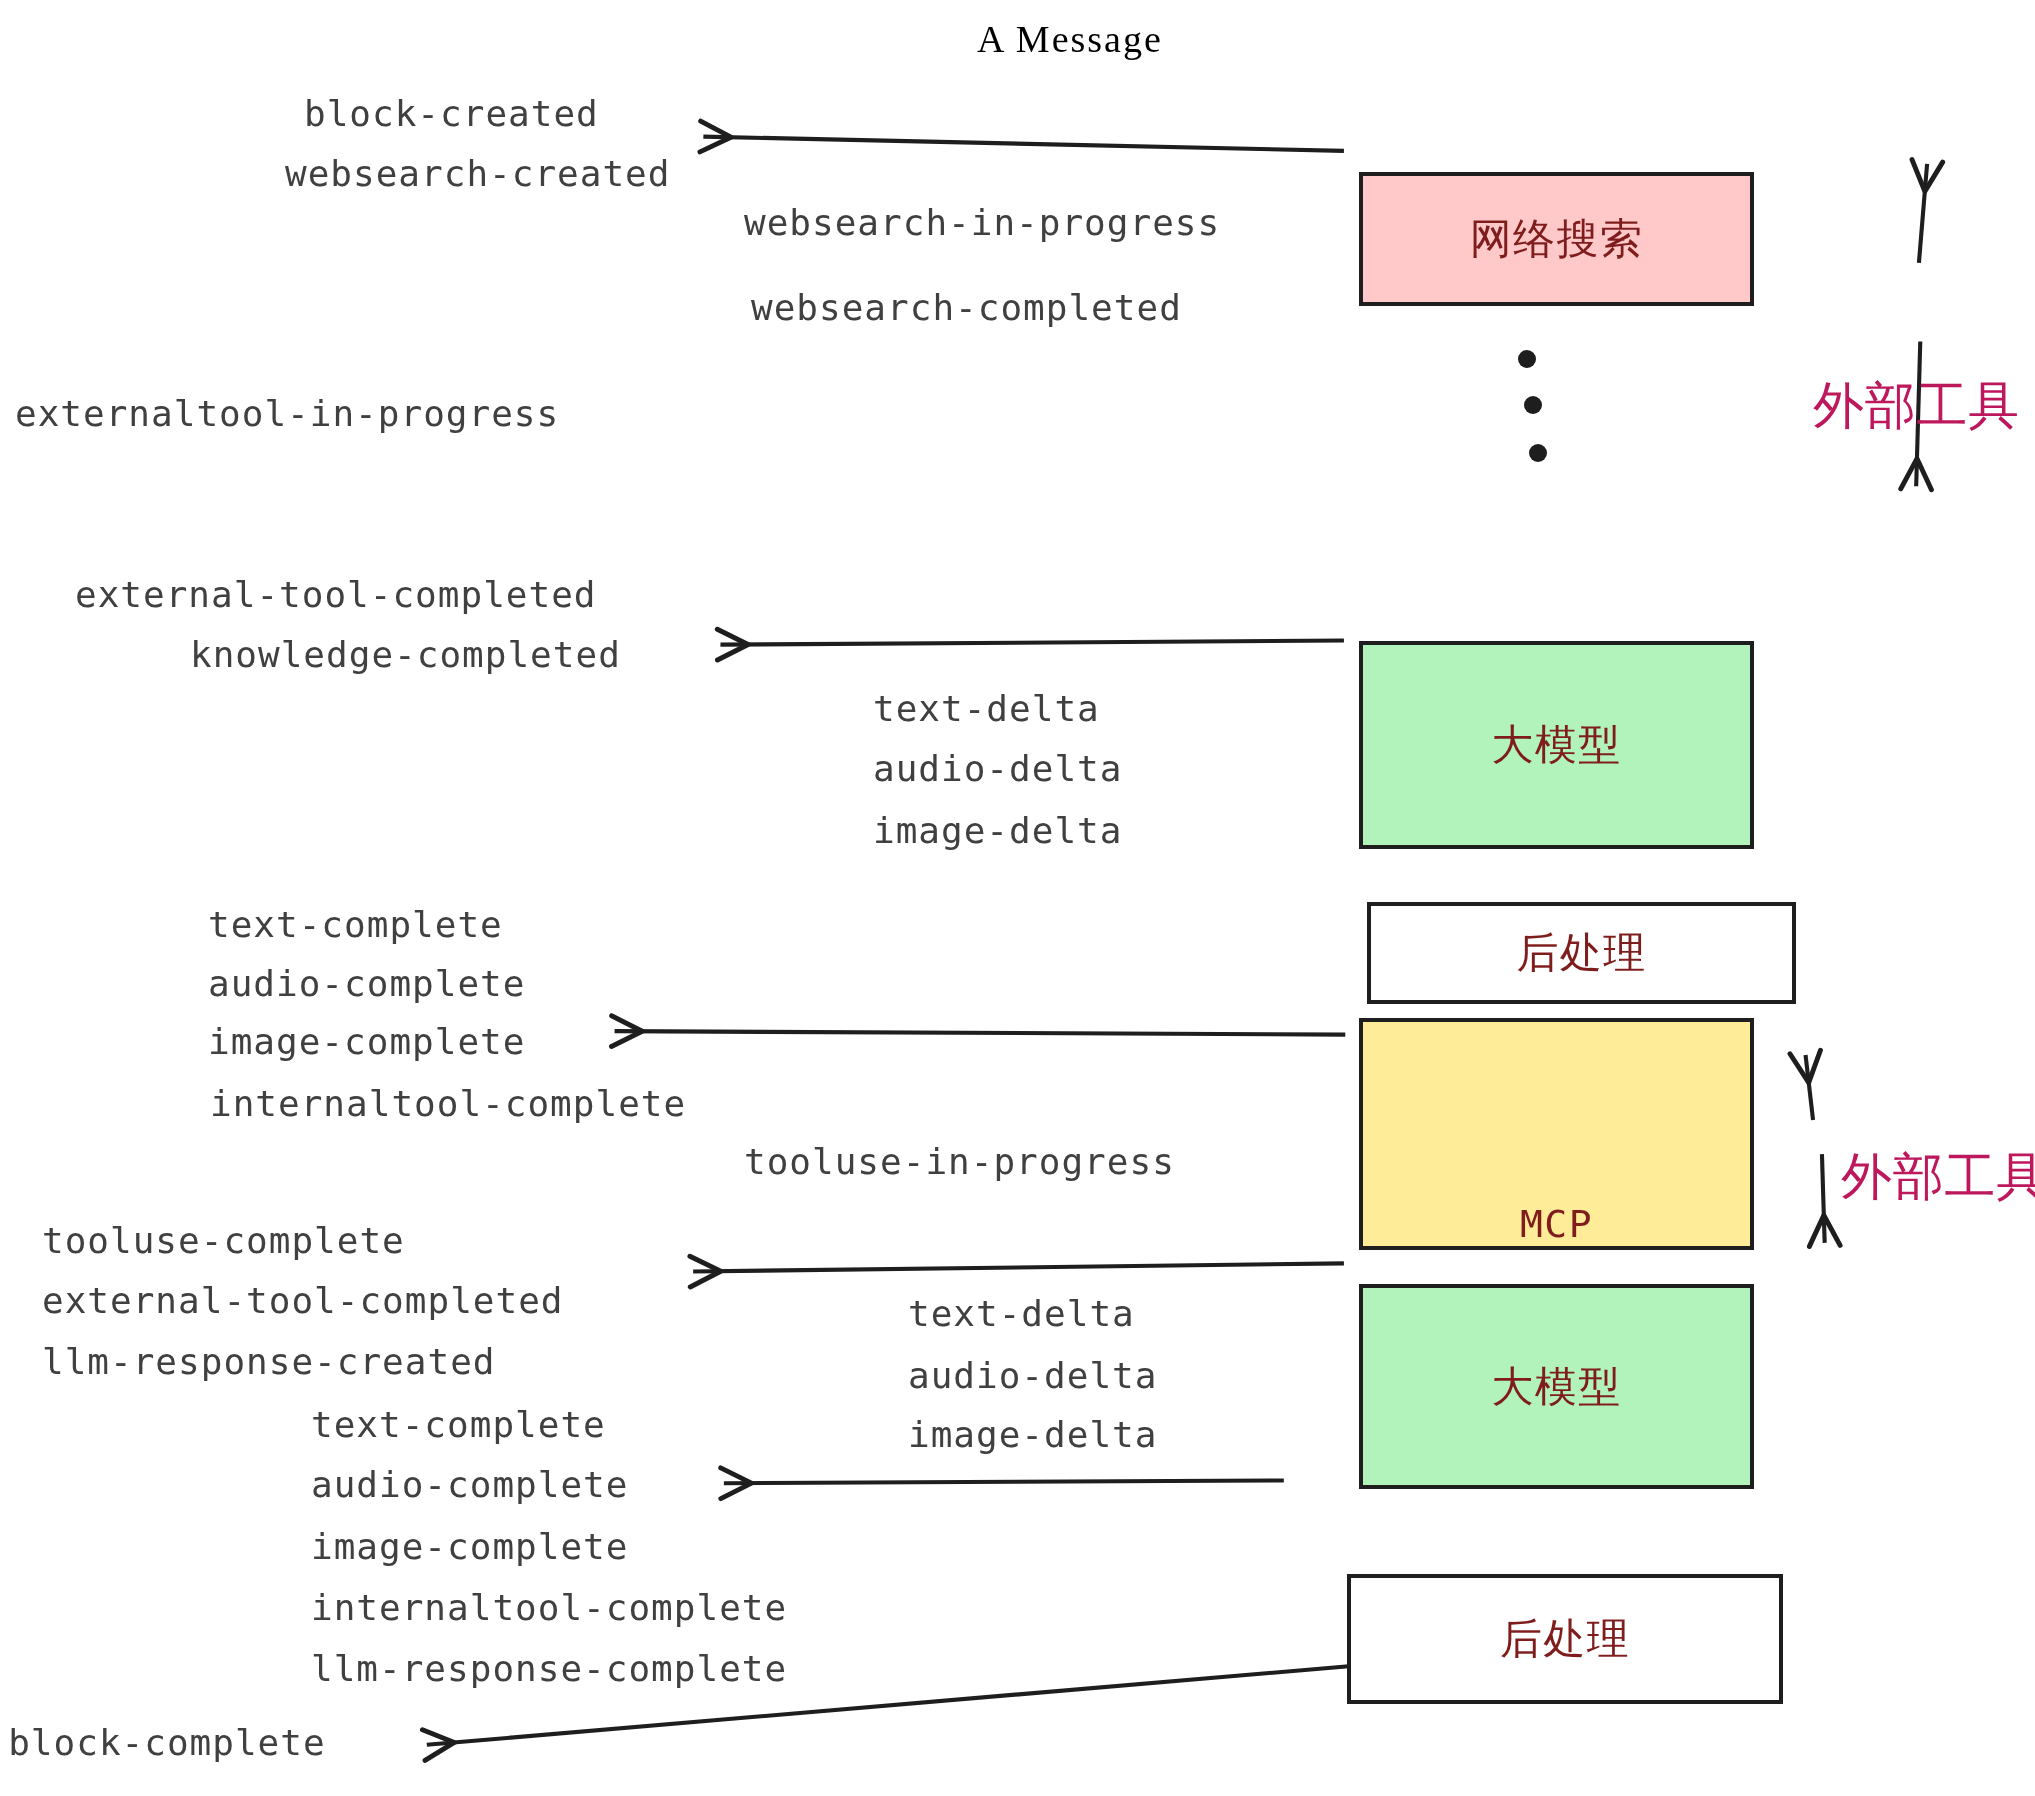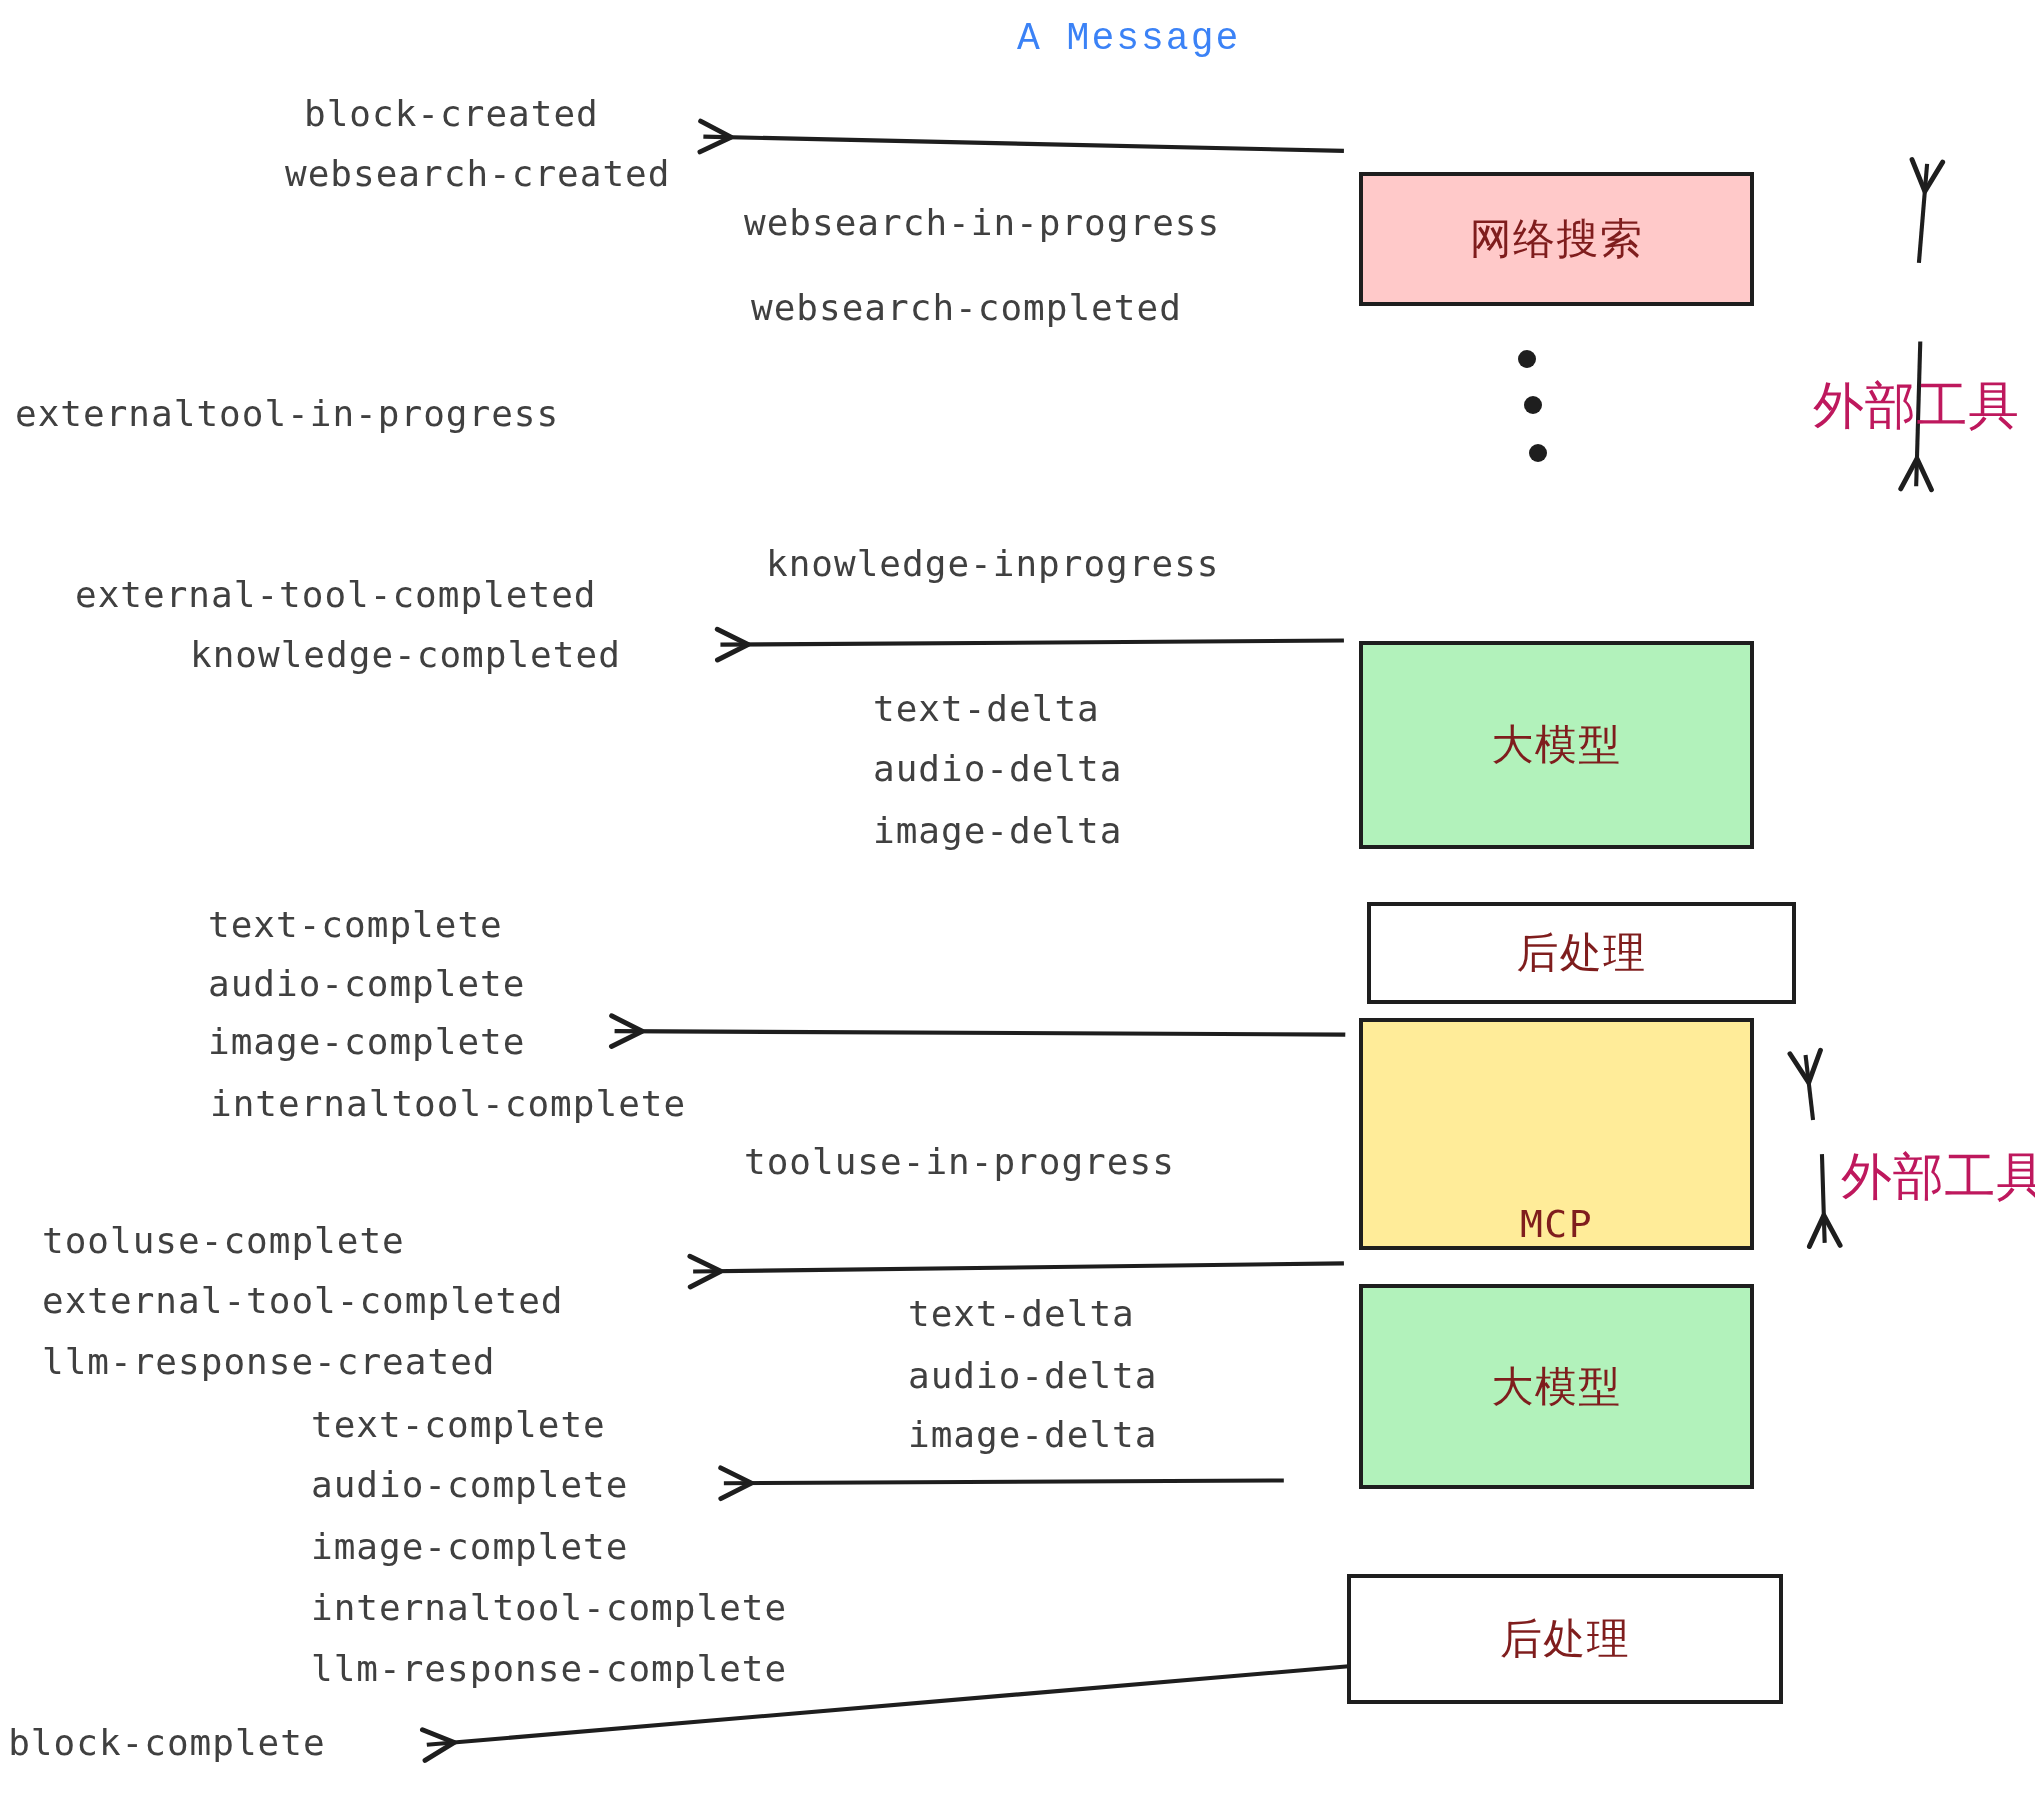--- a/index.html
+++ b/index.html
@@ -18,26 +18,25 @@
     font-family:"DejaVu Sans Mono", monospace;
     font-size:36px;
     letter-spacing:1px;
     line-height:1;
     white-space:nowrap;
     color:#404040;
   }
 
   .title{
     position:absolute;
-    font-family:Liberation Mono, monospace;
+    font-family:Liberation Serif, serif;
     font-size:38px;
     letter-spacing:2px;
     white-space:nowrap;
-    color:#3b82f6;
-    margin-left:40px;
+    color:#000000;
   }
 
   .box{
     position:absolute;
     box-sizing:border-box;
     border:4.1px solid #1e1e1e;
     display:flex;
     align-items:center;
     justify-content:center;
     font-family:"DejaVu Sans", sans-serif;
@@ -133,21 +132,20 @@
   <div class="sidelabel" style="left:1813px;top:335px;">外部工具</div>
   <div class="sidelabel" style="left:1841px;top:1106px;">外部工具</div>
 
   <div class="evt" style="left:304px;top:96px;">block-created</div>
   <div class="evt" style="left:285px;top:156px;">websearch-created</div>
   <div class="evt" style="left:744px;top:205px;">websearch-in-progress</div>
   <div class="evt" style="left:751px;top:290px;">websearch-completed</div>
 
   <div class="evt" style="left:15px;top:396px;">externaltool-in-progress</div>
 
-  <div class="evt" style="left:766px;top:546px;">knowledge-inprogress</div>
   <div class="evt" style="left:75px;top:577px;">external-tool-completed</div>
   <div class="evt" style="left:190px;top:637px;">knowledge-completed</div>
 
   <div class="evt" style="left:873px;top:691px;">text-delta</div>
   <div class="evt" style="left:873px;top:751px;">audio-delta</div>
   <div class="evt" style="left:873px;top:813px;">image-delta</div>
 
   <div class="evt" style="left:208px;top:907px;">text-complete</div>
   <div class="evt" style="left:208px;top:966px;">audio-complete</div>
   <div class="evt" style="left:208px;top:1024px;">image-complete</div>

